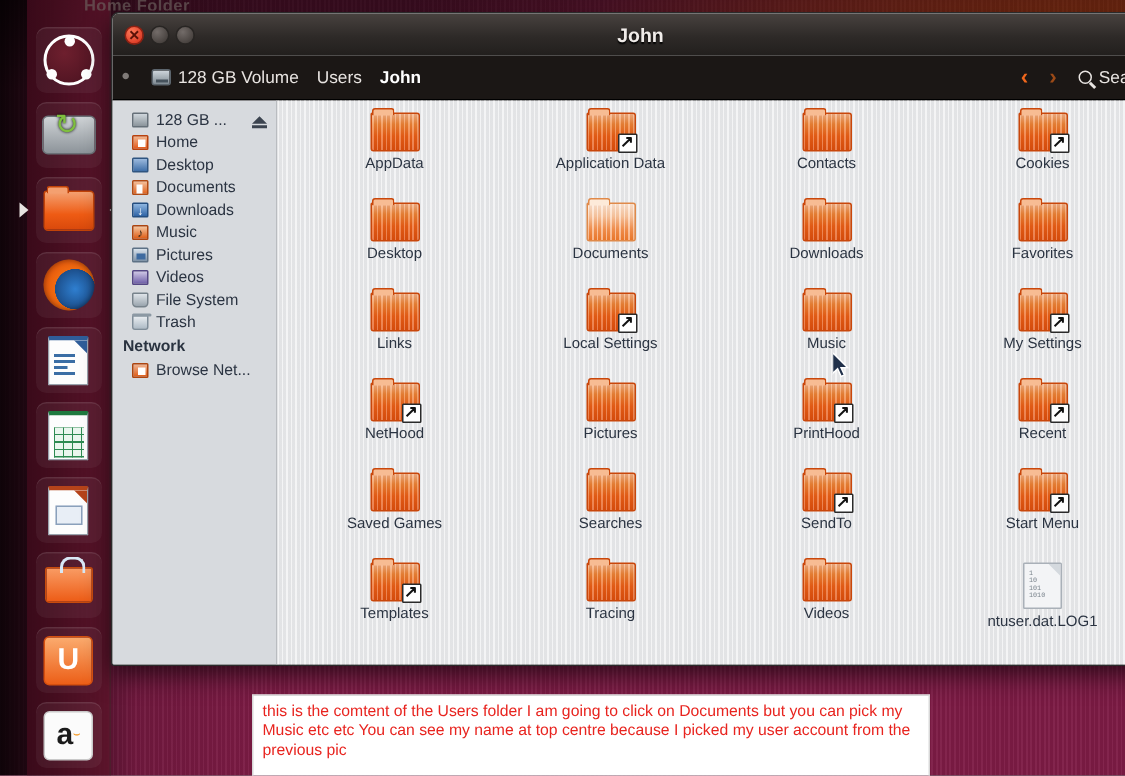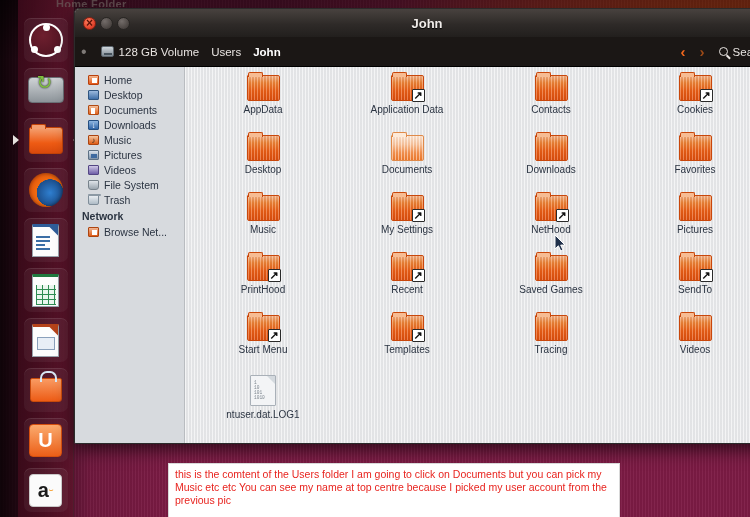--- a/index.html
+++ b/index.html
@@ -473,20 +473,25 @@
     <div id="search">
       <span class="mag"></span>
       <span>Search</span>
     </div>
   </div>
 
   <div id="winbody">
 
     <div id="sidebar">
 
+      <div class="side-item">
+        <span class="mini disk"></span>
+        <span class="label">128 GB ...</span>
+        <span class="eject"></span>
+      </div>
 
 
       <div class="side-item">
         <span class="mini home"></span>
         <span class="label">Home</span>
       </div>
       <div class="side-item">
         <span class="mini desktop"></span>
         <span class="label">Desktop</span>
       </div>
@@ -560,20 +565,30 @@
           <div class="cell">
             <div class="fico"></div>
             <div class="fname">Downloads</div>
           </div>
           <div class="cell">
             <div class="fico"></div>
             <div class="fname">Favorites</div>
           </div>
           <div class="cell">
             <div class="fico"></div>
+            <div class="fname">Links</div>
+          </div>
+          <div class="cell">
+            <div class="fico">
+              <div class="link"></div>
+            </div>
+            <div class="fname">Local Settings</div>
+          </div>
+          <div class="cell">
+            <div class="fico"></div>
             <div class="fname">Music</div>
           </div>
           <div class="cell">
             <div class="fico">
               <div class="link"></div>
             </div>
             <div class="fname">My Settings</div>
           </div>
           <div class="cell">
             <div class="fico">
@@ -593,20 +608,24 @@
           </div>
           <div class="cell">
             <div class="fico">
               <div class="link"></div>
             </div>
             <div class="fname">Recent</div>
           </div>
           <div class="cell">
             <div class="fico"></div>
             <div class="fname">Saved Games</div>
+          </div>
+          <div class="cell">
+            <div class="fico"></div>
+            <div class="fname">Searches</div>
           </div>
           <div class="cell">
             <div class="fico">
               <div class="link"></div>
             </div>
             <div class="fname">SendTo</div>
           </div>
           <div class="cell">
             <div class="fico">
               <div class="link"></div>

